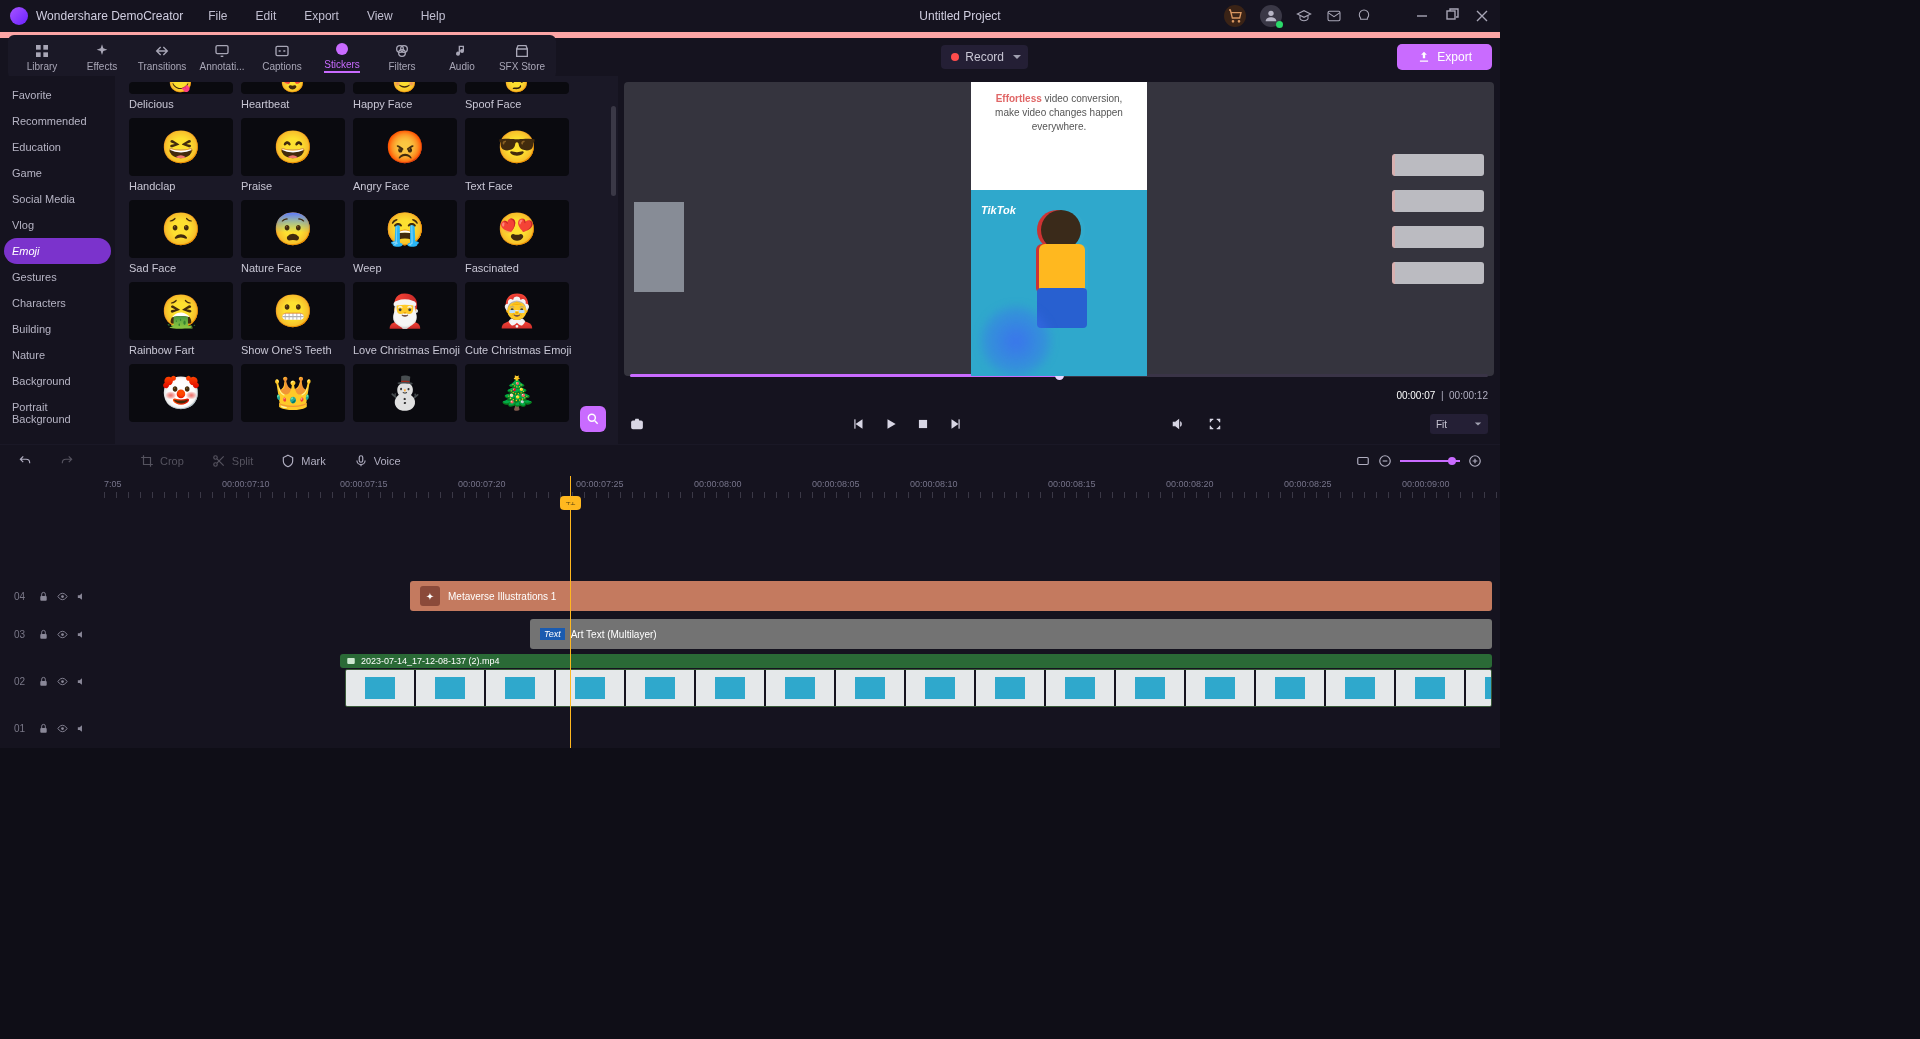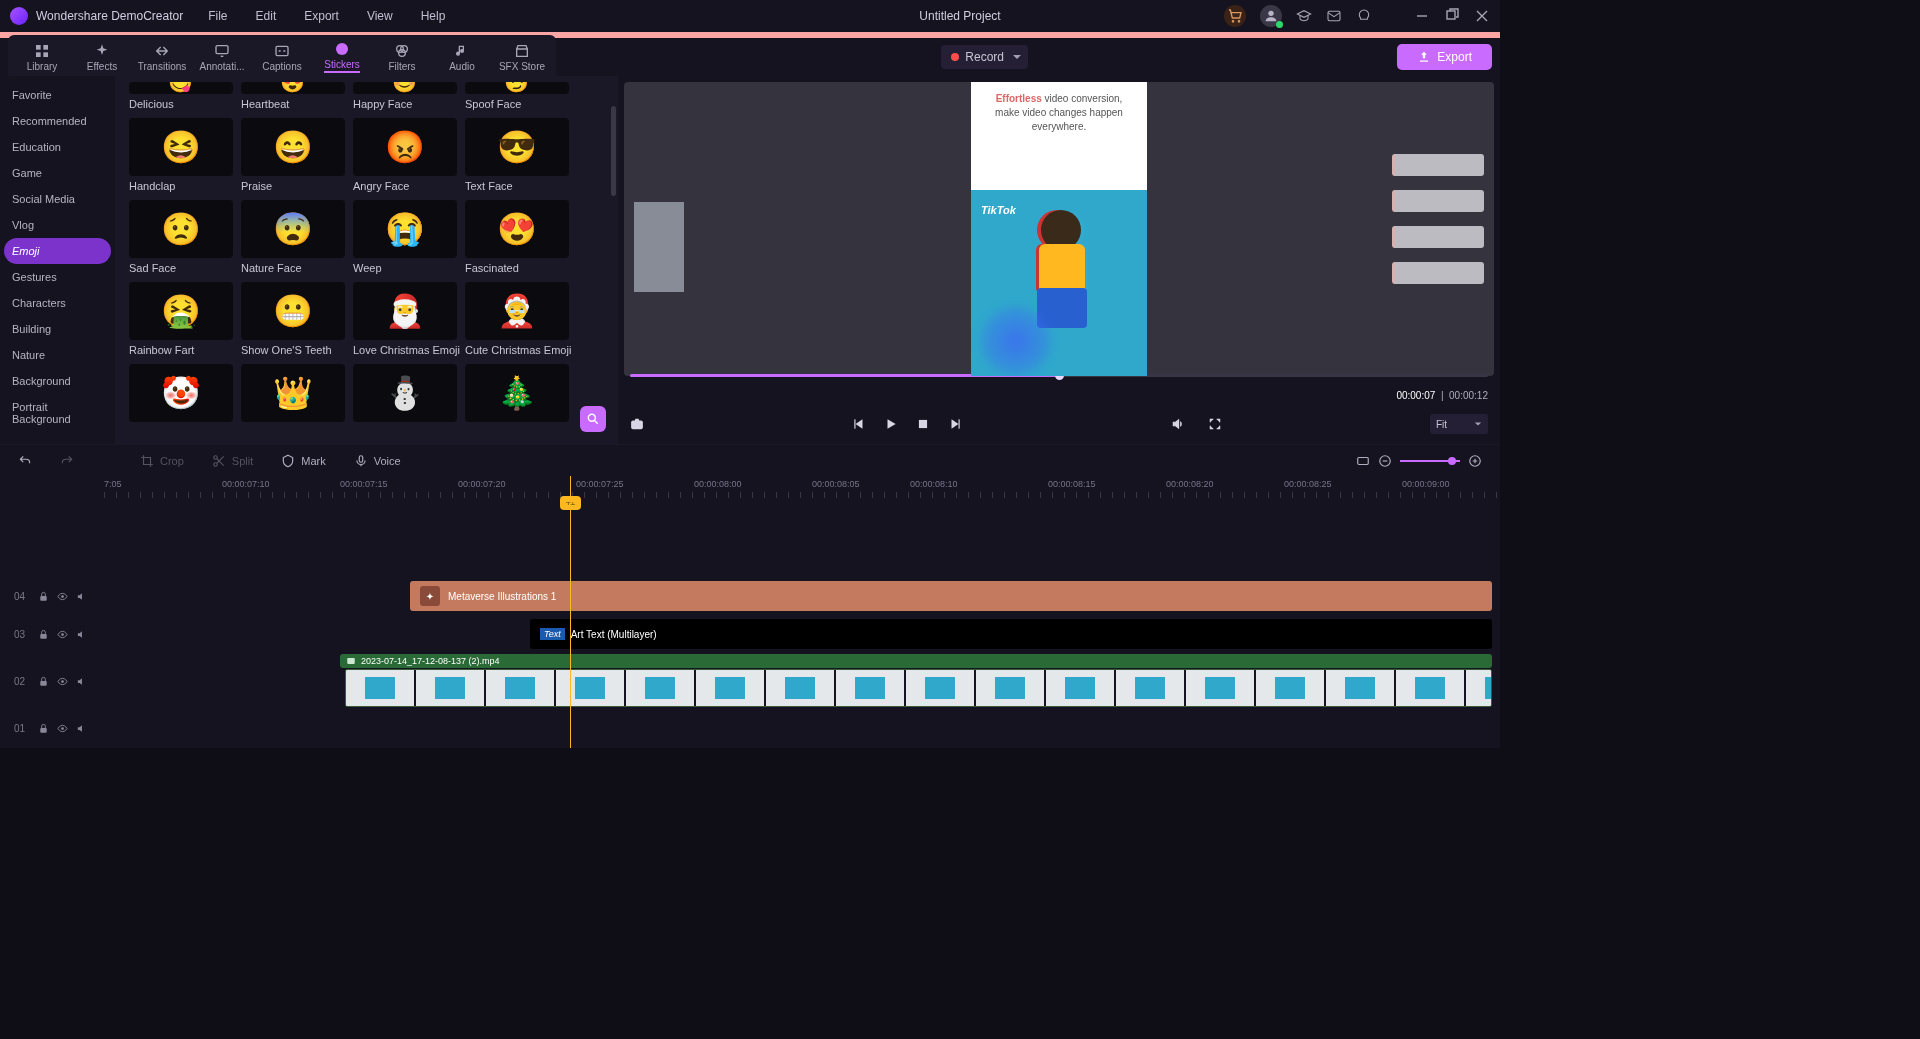--- a/index.html
+++ b/index.html
@@ -81,21 +81,21 @@
 .playhead { position:absolute; top:0; bottom:0; width:1px; background:#ffb81f; left:570px; z-index:5; }
 .playhead-head { position:absolute; top:20px; left:-10px; width:21px; height:14px; background:#ffb81f; border-radius:4px; display:flex; align-items:center; justify-content:center; font-size:8px; color:#5a4410; }
 .tracks { margin-top: 80px; }
 .track-row { height: 36px; display:flex; align-items:center; margin-bottom:2px; }
 .track-head { width:100px; display:flex; align-items:center; gap:8px; padding-left:14px; }
 .track-num { font-size:10px; color:#7a7888; width:16px; }
 .th-ic { width:11px; height:11px; fill:#8a8898; }
 .track-body { flex:1; position:relative; height:100%; }
 .clip { position:absolute; top:3px; bottom:3px; border-radius:3px; display:flex; align-items:center; padding:0 10px; font-size:10px; color:#fff; overflow:hidden; }
 .clip-orange { background:#c47a5f; left:310px; right:8px; }
-.clip-blue { background:#000000; left:430px; right:8px; }
+.clip-blue { background:#737373; left:430px; right:8px; }
 .clip-blue .txt-badge { background:#1a5bb0; padding:1px 4px; font-style:italic; margin-right:6px; font-size:9px; }
 .clip-green { background:#2a6a36; left:240px; right:8px; height:14px; top:0; bottom:auto; font-size:9px; padding:0 6px; }
 .clip-thumbs-wrap { position:absolute; left:245px; right:8px; top:15px; bottom:1px; display:flex; gap:2px; overflow:hidden; border:1px solid #3a5a3a; border-radius:2px; }
 .clip-thumb { width:68px; background:#e5e8ea; display:flex; align-items:center; justify-content:center; flex-shrink:0; }
 .clip-thumb-inner { width:30px; height:22px; background:#2fa8cc; }
 .video-ic { width:10px; height:10px; fill:#cde8d0; margin-right:5px; }
 .clip-orange .badge-ic { width:20px; height:20px; background:#8a4a3a; border-radius:3px; margin-right:8px; display:flex; align-items:center; justify-content:center; }
 .track-row.big { height:54px; }
 svg { flex-shrink:0; }
 </style>

